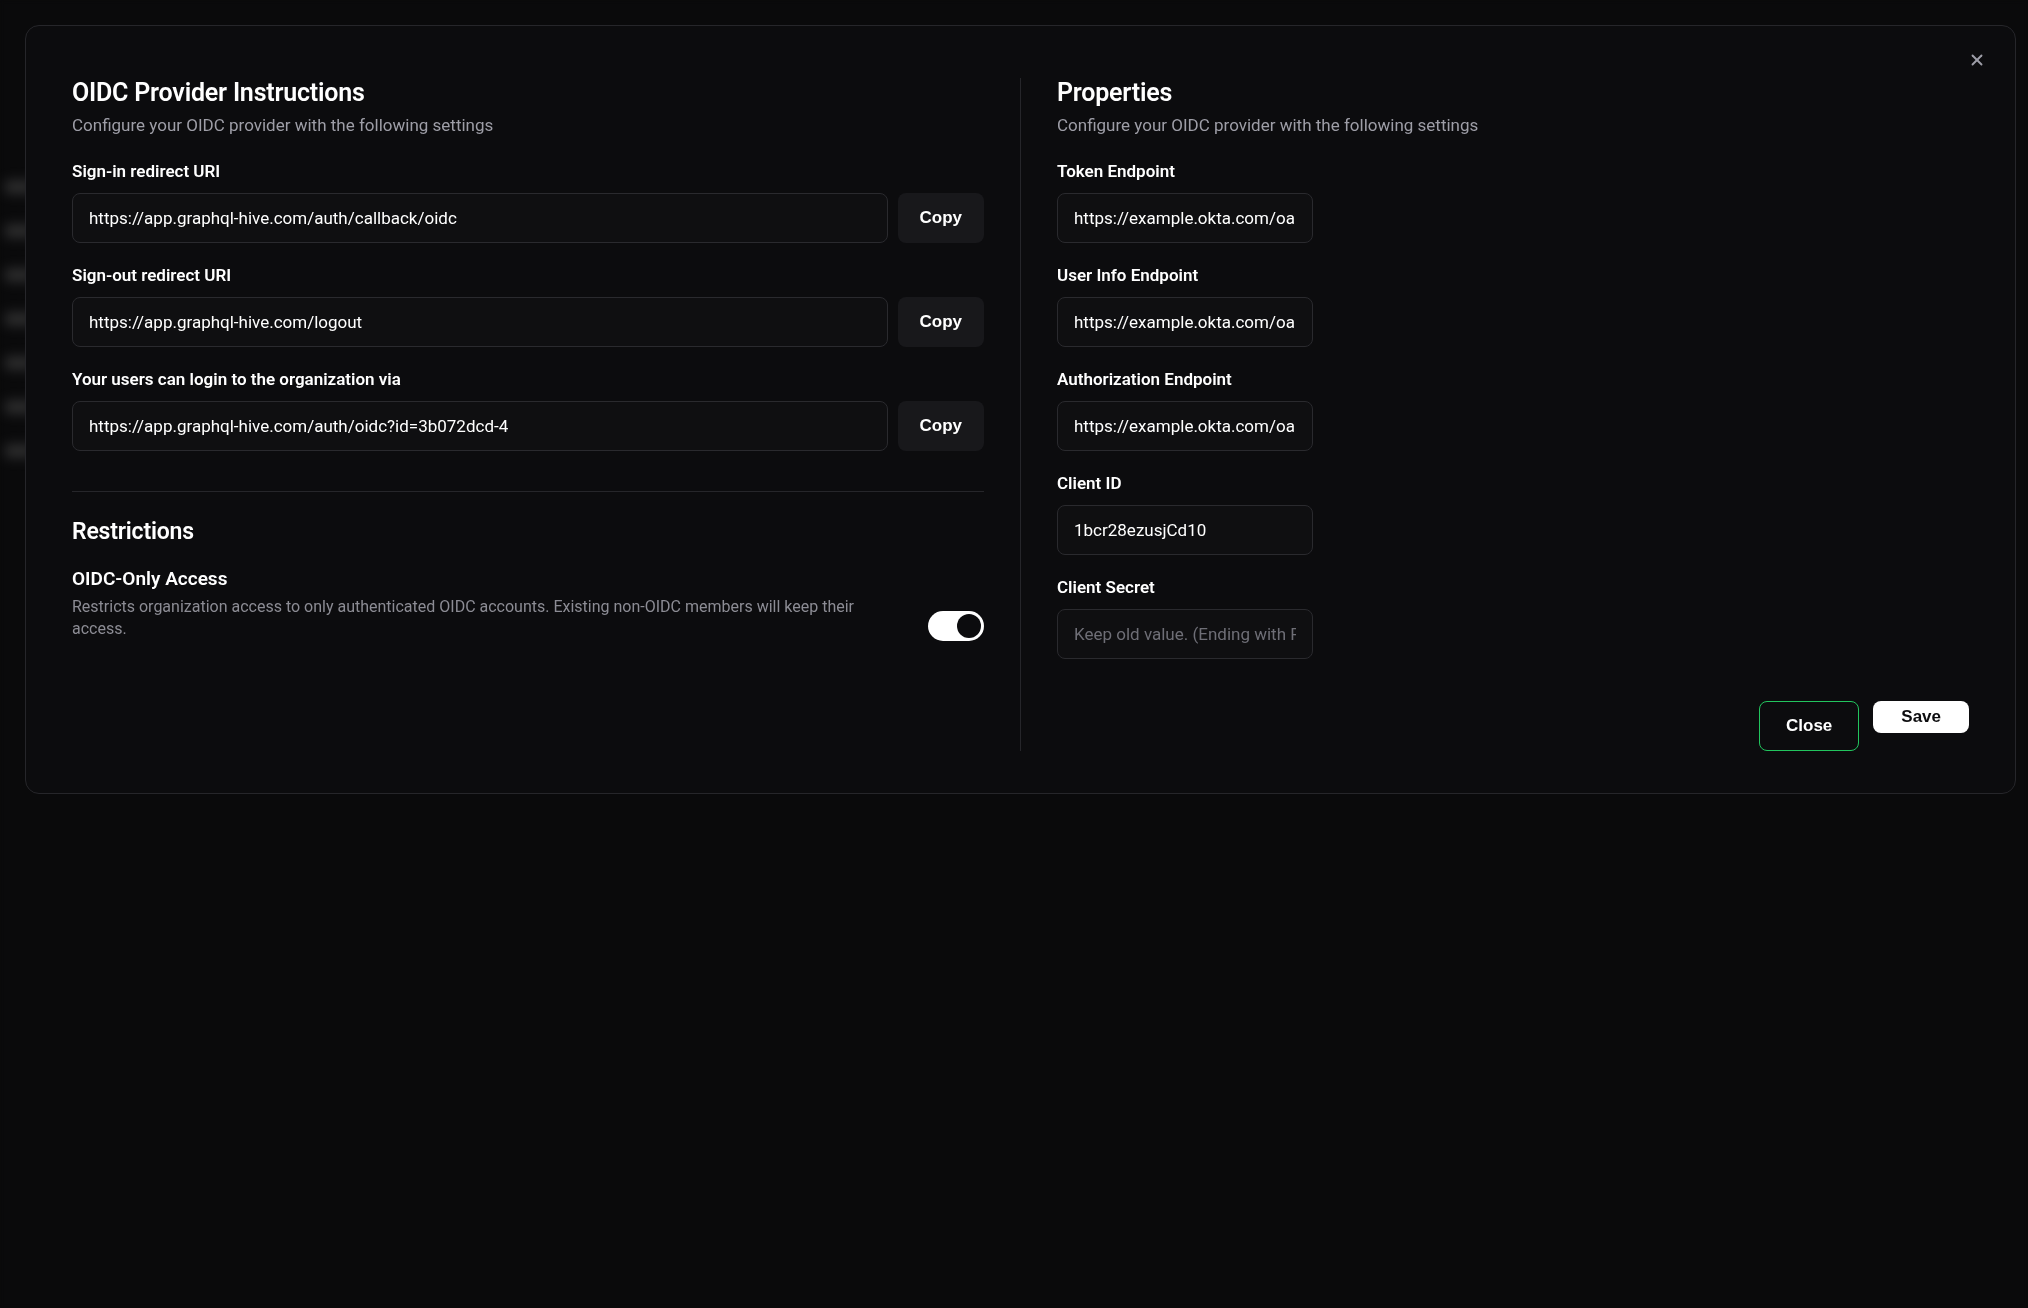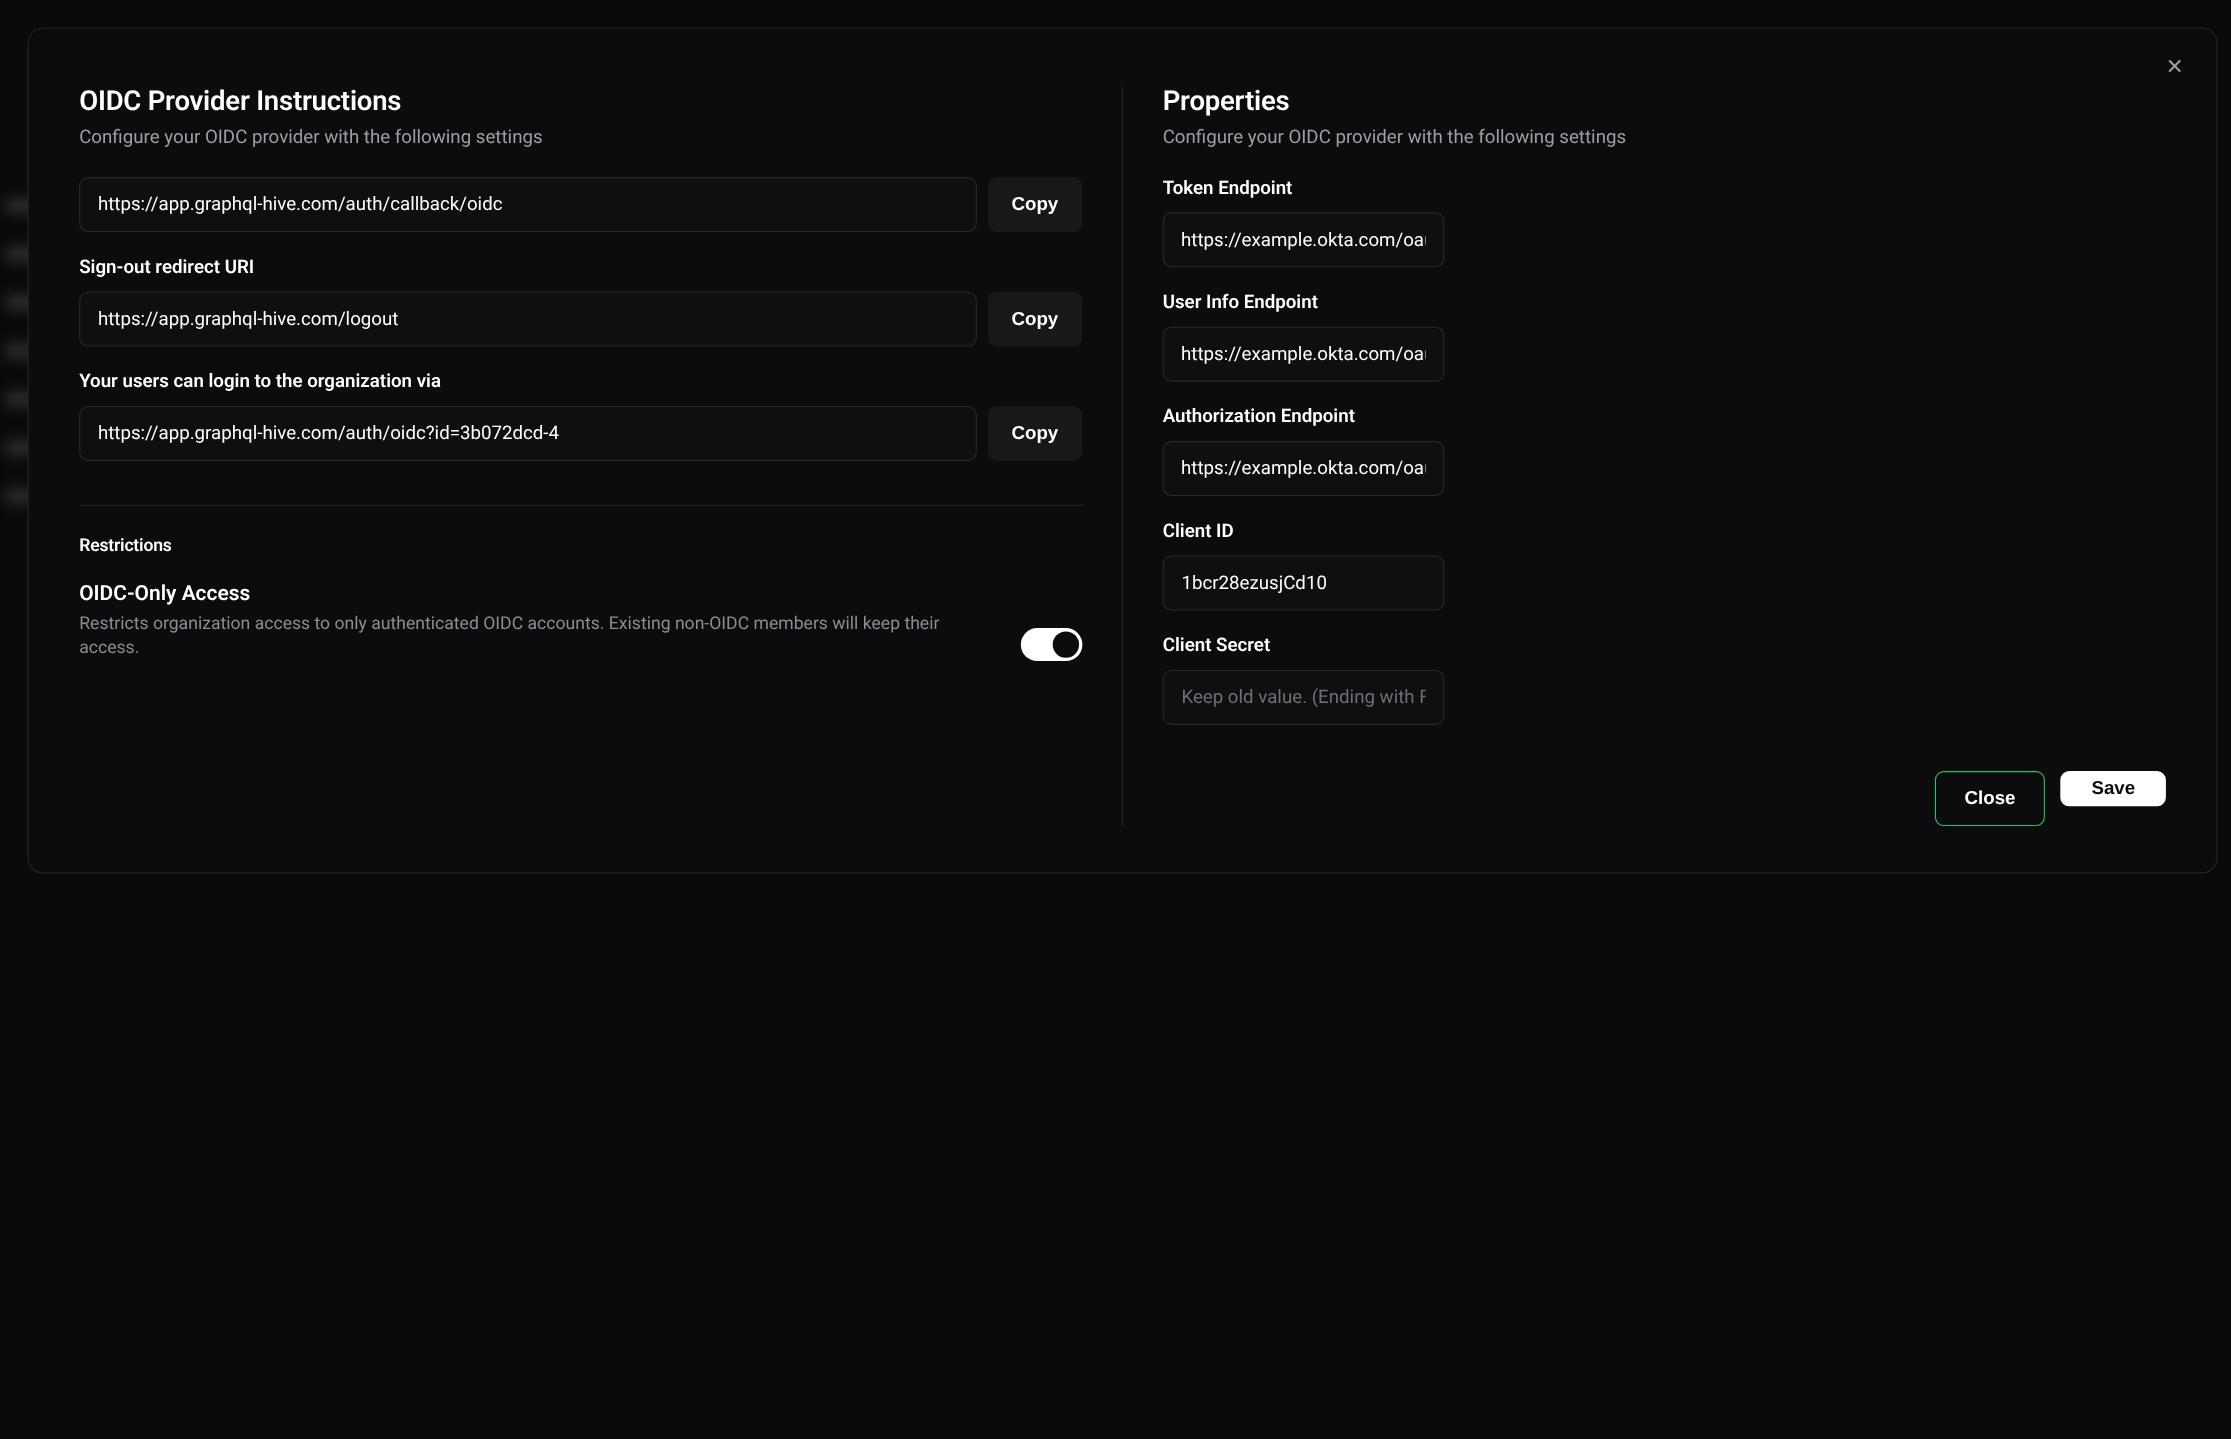--- a/index.html
+++ b/index.html
@@ -212,20 +212,21 @@
       <line x1="18" y1="6" x2="6" y2="18"></line>
       <line x1="6" y1="6" x2="18" y2="18"></line>
     </svg>
   </div>
 
   <div class="col">
     <div class="heading">OIDC Provider Instructions</div>
     <div class="subheading">Configure your OIDC provider with the following settings</div>
 
     <div class="field-group">
+      <div class="field-label">Sign-in redirect URI</div>
       <div class="input-row">
         <div class="readonly-input">https://app.graphql-hive.com/auth/callback/oidc</div>
         <button class="btn btn-copy">Copy</button>
       </div>
     </div>
 
     <div class="field-group">
       <div class="field-label">Sign-out redirect URI</div>
       <div class="input-row">
         <div class="readonly-input">https://app.graphql-hive.com/logout</div>
@@ -236,21 +237,21 @@
     <div class="field-group">
       <div class="field-label">Your users can login to the organization via</div>
       <div class="input-row">
         <div class="readonly-input">https://app.graphql-hive.com/auth/oidc?id=3b072dcd-4</div>
         <button class="btn btn-copy">Copy</button>
       </div>
     </div>
 
     <hr class="hr">
 
-    <div class="heading" style="font-size:16px; margin-bottom:22px;">Restrictions</div>
+    <div class="heading" style="font-size:23px; margin-bottom:22px;">Restrictions</div>
 
     <div class="restrict-row">
       <div class="restrict-text">
         <div class="restrict-title">OIDC-Only Access</div>
         <div class="restrict-desc">Restricts organization access to only authenticated OIDC accounts. Existing non-OIDC members will keep their access.</div>
       </div>
       <div class="toggle">
         <div class="knob"></div>
       </div>
     </div>

